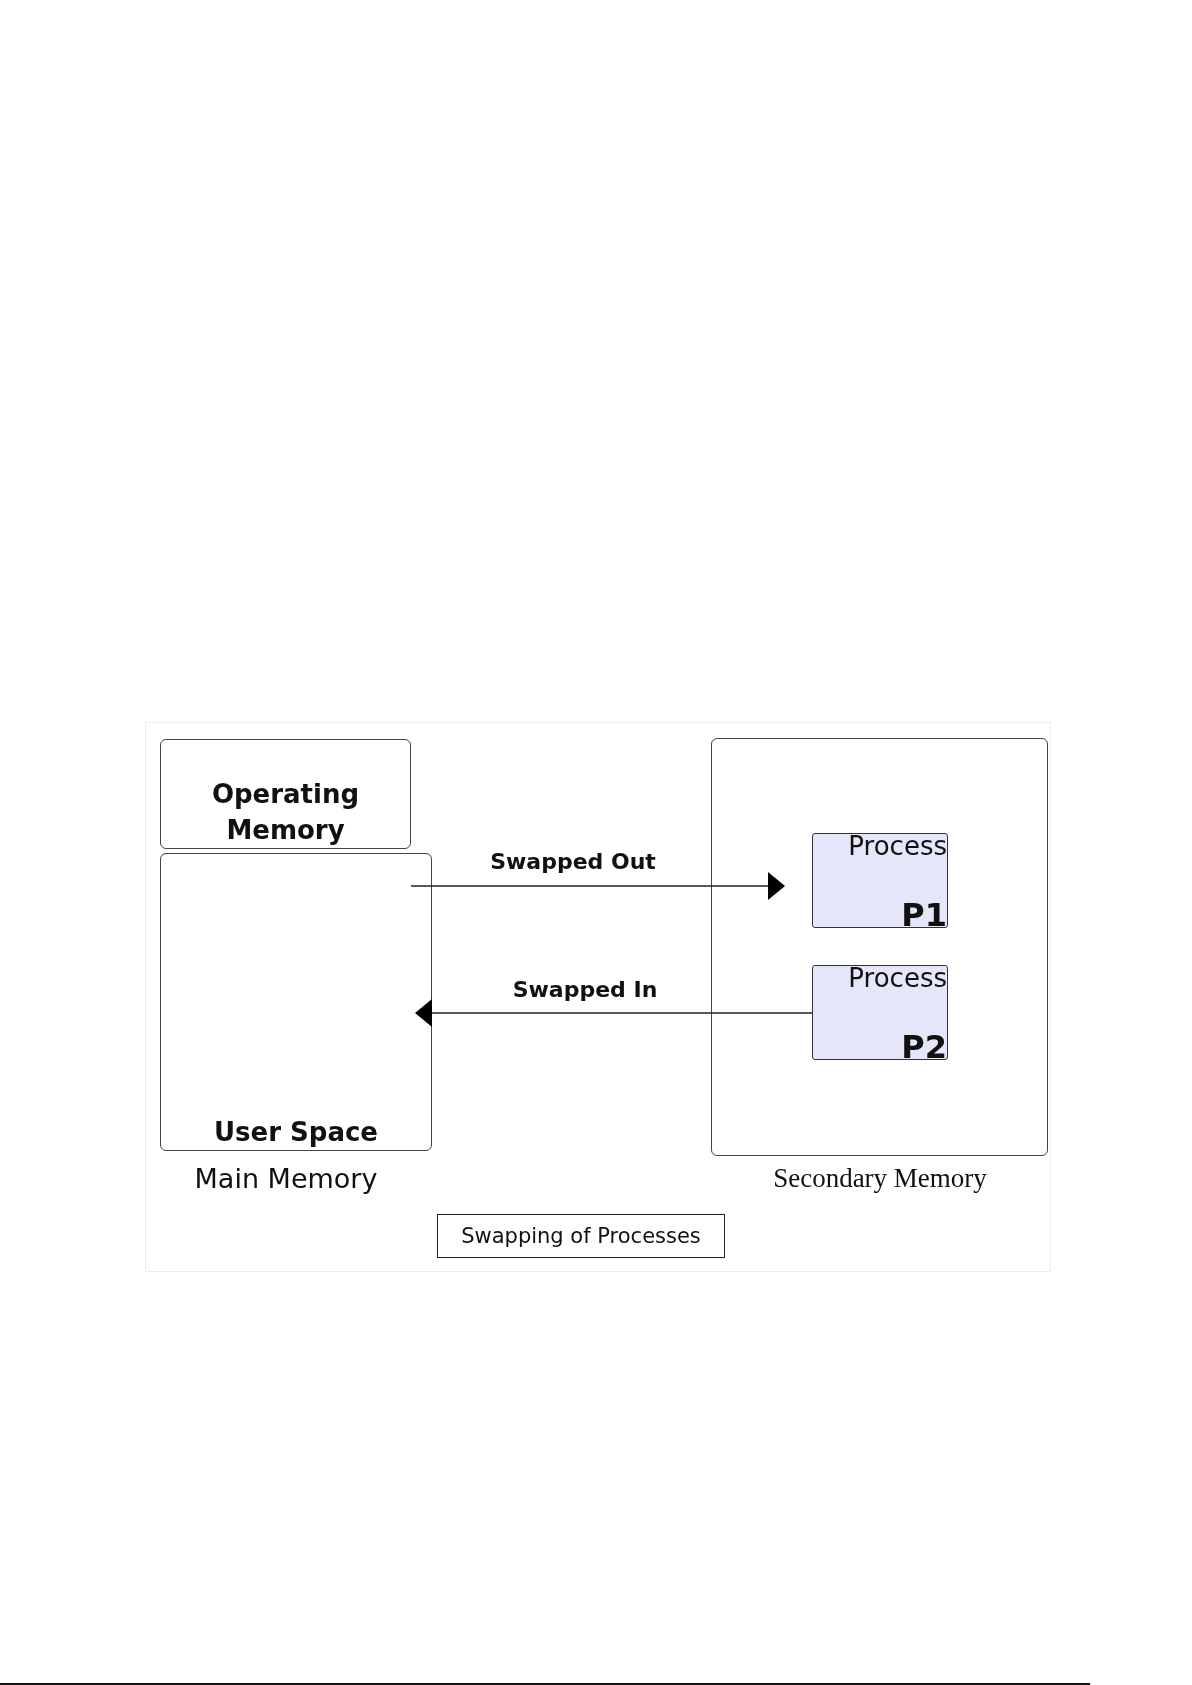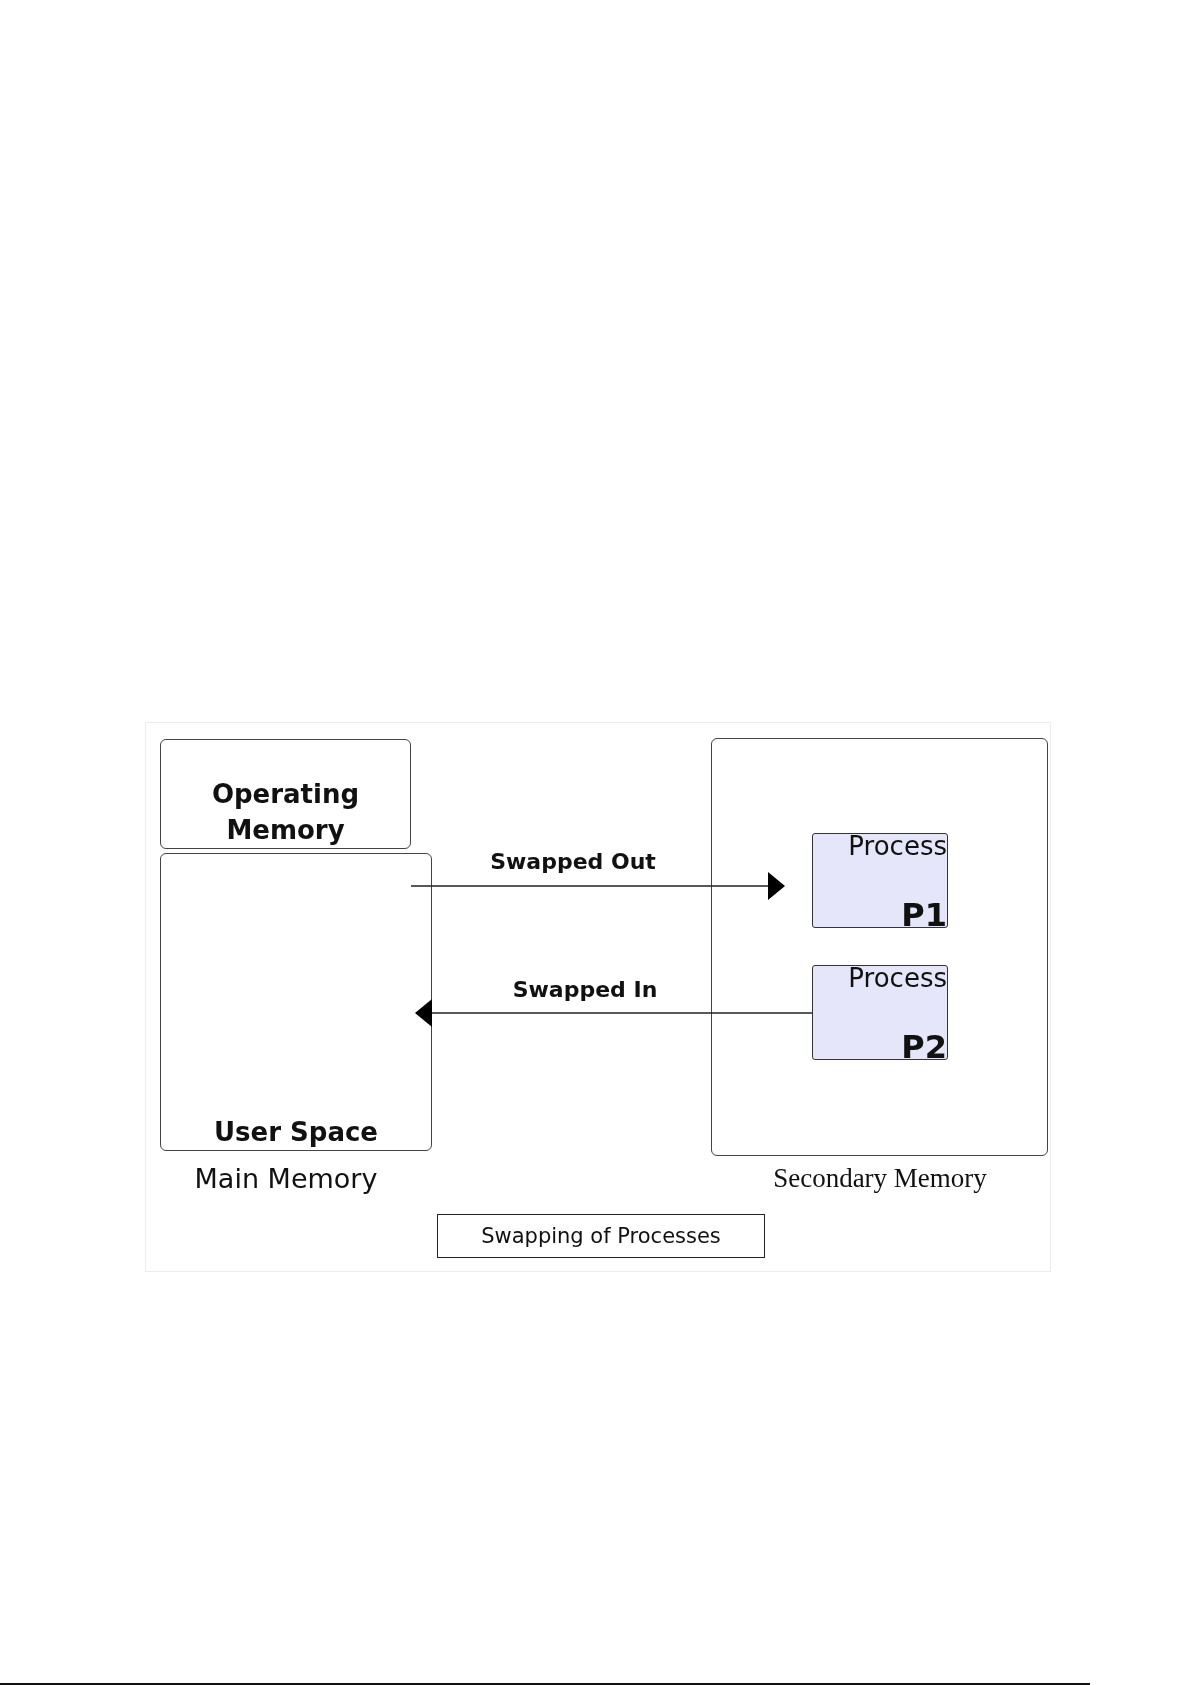--- a/index.html
+++ b/index.html
@@ -9,21 +9,21 @@
            border: 1px solid #ececec; background: #fff; box-sizing: border-box; }
   .box { position: absolute; border: 1.5px solid #444; border-radius: 6px; box-sizing: border-box;
          display: flex; align-items: flex-end; justify-content: center; text-align: center; background: #fff; }
   .lbl-big { font-size: 26px; line-height: 36px; font-weight: 600; }
   .proc { background: #e6e6fa; border: 1.5px solid #333; border-radius: 3px; flex-direction: column; gap: 36px; }
   .proc .t1 { font-size: 26px; font-weight: 500; line-height: 32px; }
   .proc .t2 { font-size: 32px; font-weight: 700; line-height: 34px; }
   .text { position: absolute; white-space: nowrap; transform: translateX(-50%); }
   .arrow-label { font-size: 22px; font-weight: 600; }
   .mem-label { font-size: 27px; font-weight: 500; }
-  .caption { position: absolute; left: 437px; top: 1214px; width: 328px; height: 44px;
+  .caption { position: absolute; left: 437px; top: 1214px; width: 288px; height: 44px;
              border: 1.5px solid #222; box-sizing: border-box; display: flex; align-items: center;
              justify-content: center; font-size: 21px; font-weight: 500; }
   svg.arrows { position: absolute; left: 0; top: 0; }
   .footer-rule { position: absolute; left: 0; top: 1683px; width: 1090px; height: 2px; background: #111; }
 </style>
 </head>
 <body>
 
 <div class="panel"></div>
 

